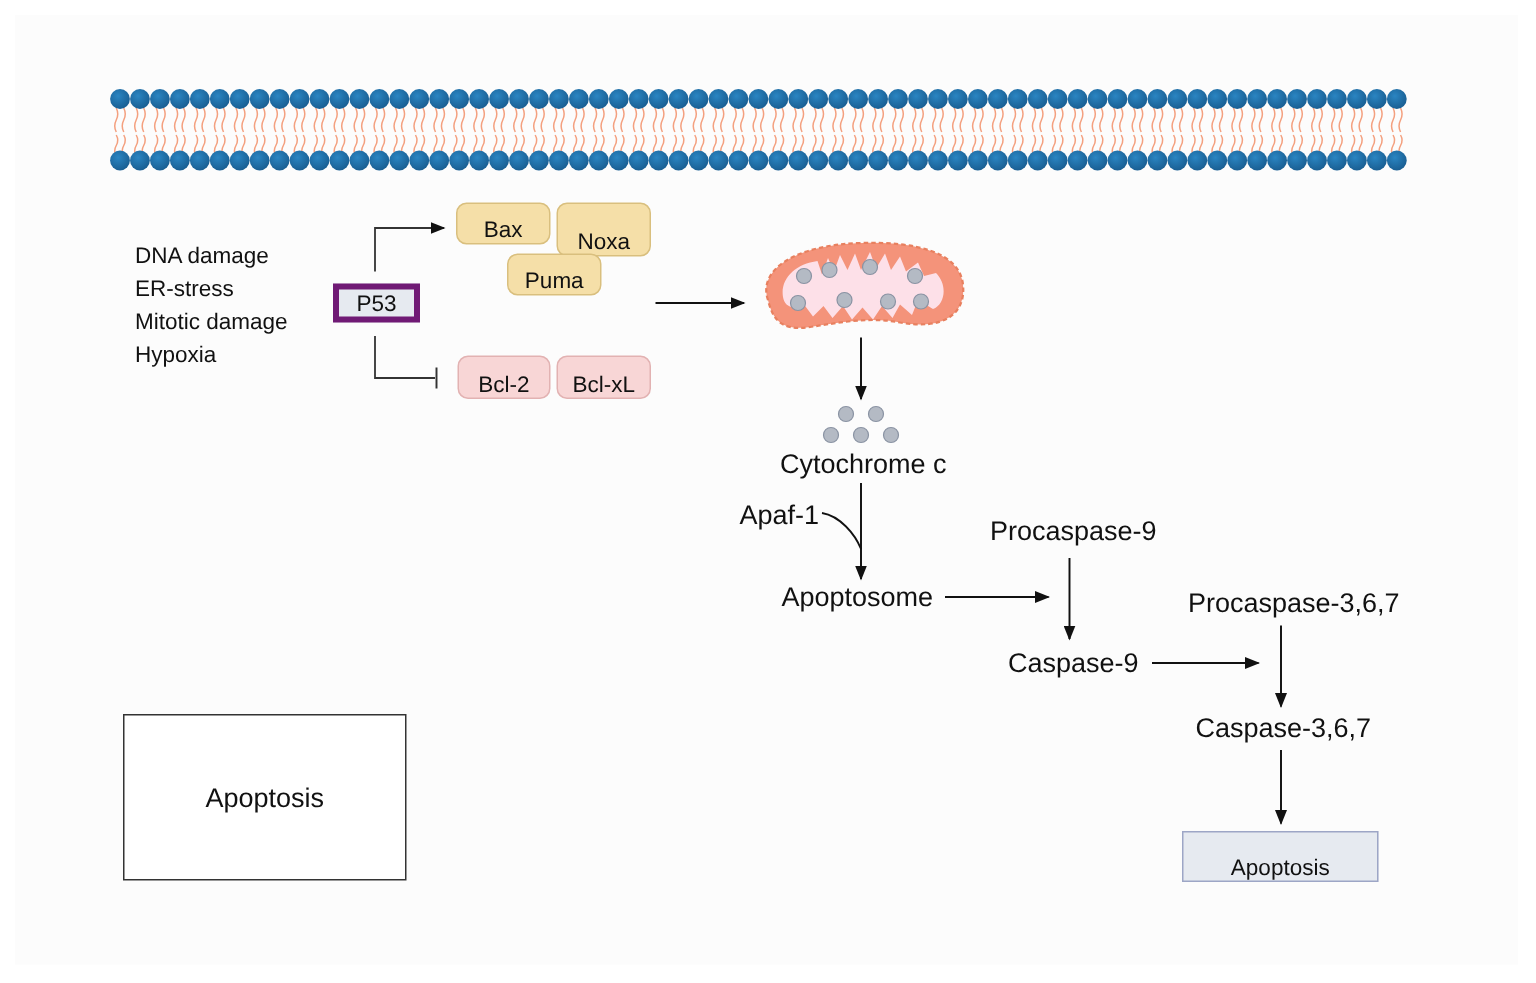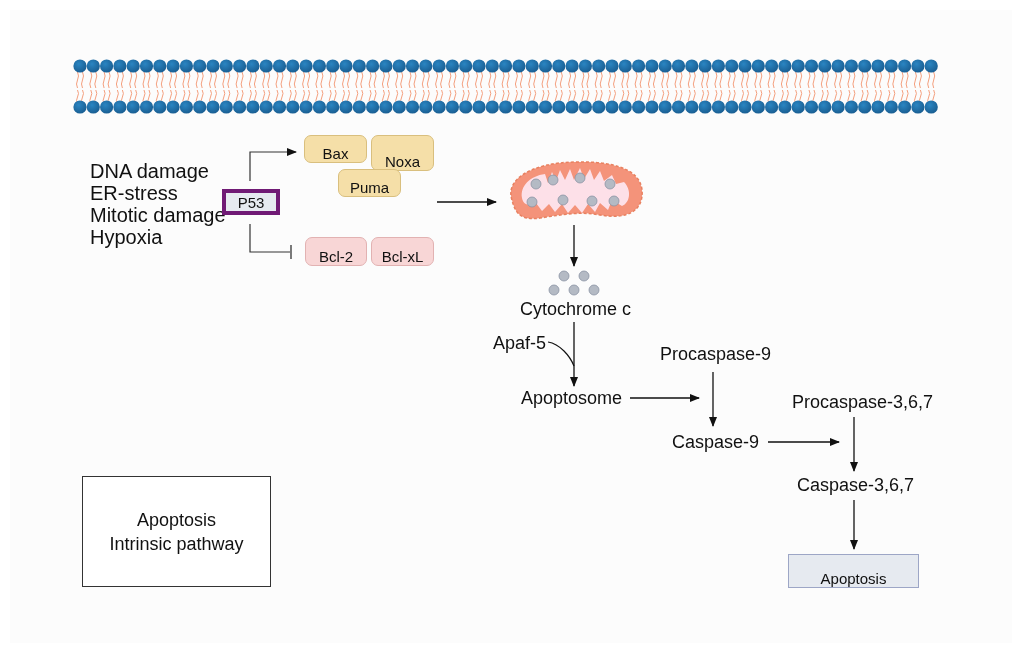--- a/index.html
+++ b/index.html
@@ -6,21 +6,21 @@
     body { width: 1024px; height: 655px; position: relative; overflow: hidden;
            font-family: "Liberation Sans", sans-serif; color: #111; }
     .panel { position: absolute; left: 10px; top: 10px; width: 1002px; height: 633px; background: #fcfcfc; }
     svg#diagram { position: absolute; left: 0; top: 0; }
     .lbl { position: absolute; font-size: 18px; line-height: 18px; white-space: nowrap; color: #111; }
     .box { position: absolute; font-size: 15px; display: flex; align-items: flex-end; justify-content: center; box-sizing: border-box; }
     .gene-yellow { background: #f5dfa8; border: 1px solid #d9bf7e; border-radius: 7px; }
     .gene-pink { background: #f8d6d6; border: 1px solid #e2b2b2; border-radius: 7px; }
     .p53 { background: #e6eaf0; border: 4px solid #701a75; }
     .apopt-final { background: #e6eaf0; border: 1px solid #9da6c6; }
-    .stimuli { position: absolute; left: 90px; top: 160px; font-size: 20px; line-height: 22px; }
+    .stimuli { position: absolute; left: 90px; top: 160px; font-size: 15px; line-height: 22px; }
     .stimuli div { white-space: nowrap; }
     .title-box { position: absolute; left: 82px; top: 476px; width: 189px; height: 111px; border: 1px solid #333; background: #fff;
                  box-sizing: border-box; display: flex; flex-direction: column; align-items: center; justify-content: center;
                  font-size: 18px; line-height: 24px; }
   </style>
 </head>
 <body>
 
 <div class="panel"></div>
 
@@ -496,27 +496,26 @@
 </div>
 
 <div class="box gene-pink" style="left:305px; top:237px; width:62px; height:29px;">
   <span>Bcl-2</span>
 </div>
 <div class="box gene-pink" style="left:371px; top:237px; width:63px; height:29px;">
   <span>Bcl-xL</span>
 </div>
 
 <div class="lbl" style="left:520px; top:300px;">Cytochrome c</div>
-<div class="lbl" style="left:493px; top:334px;">Apaf-5</div>
+<div class="lbl" style="left:493px; top:334px;">Apaf-1</div>
 <div class="lbl" style="left:521px; top:389px;">Apoptosome</div>
 <div class="lbl" style="left:660px; top:345px;">Procaspase-9</div>
 <div class="lbl" style="left:672px; top:433px;">Caspase-9</div>
 <div class="lbl" style="left:792px; top:393px;">Procaspase-3,6,7</div>
 <div class="lbl" style="left:797px; top:476px;text-align:center;">Caspase-3,6,7</div>
 
 <div class="box apopt-final" style="left:788px; top:554px; width:131px; height:34px;">
   <span>Apoptosis</span>
 </div>
 
 <div class="title-box">
   <div>Apoptosis</div>
-  <div>Intrinsic pathway</div>
 </div>
 
 </body></html>

